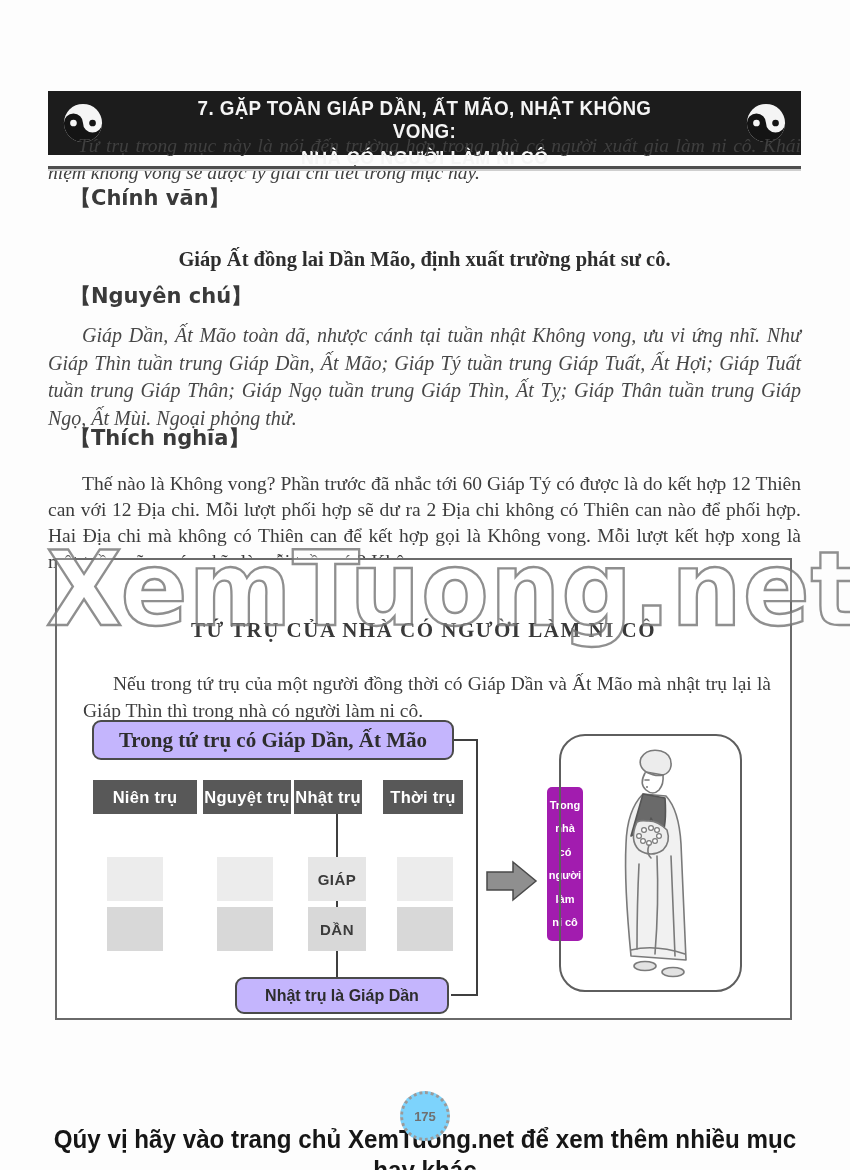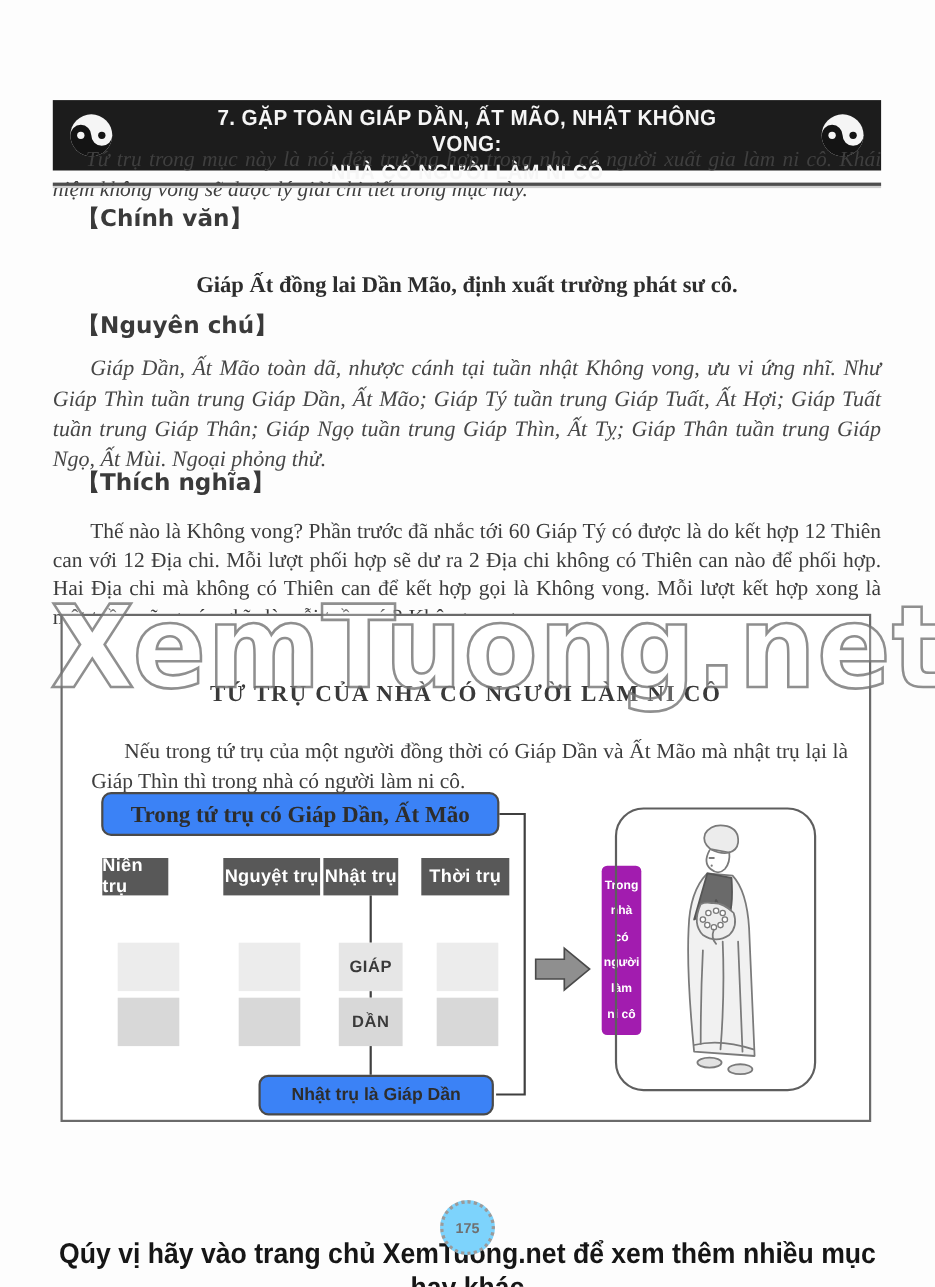--- a/index.html
+++ b/index.html
@@ -44,21 +44,21 @@
             font-weight:700;font-size:26px;color:#f4f4f4;
             -webkit-text-stroke:1.2px #2d2d2d;letter-spacing:1px;}
   .cloud{position:absolute;left:196px;top:2px;}
   .dg-title{position:absolute;left:0;top:58px;width:100%;text-align:center;
             font-size:21px;font-weight:600;letter-spacing:1.5px;color:#393939;}
   .dg-desc{position:absolute;left:26px;top:90px;width:688px;font-size:19.5px;
            line-height:27px;text-align:justify;text-indent:30px;color:#3e3e3e;}
 
   
   .rbox{position:absolute;display:flex;align-items:center;justify-content:center;
-        background:#3b82f6;border:2px solid #4a4a4a;border-radius:9px;
+        background:#c4b5fd;border:2px solid #4a4a4a;border-radius:9px;
         font-weight:700;color:#2d2d2d;box-sizing:border-box;}
   .top-box{left:35px;top:160px;width:362px;height:40px;font-size:21px;}
   .bottom-box{left:178px;top:417px;width:214px;height:37px;font-size:16px;
               font-family:"Liberation Sans",sans-serif;}
   .colbox{position:absolute;top:220px;height:34px;background:#585858;color:#ffffff;
           font-family:"Liberation Sans",sans-serif;font-weight:700;font-size:16.5px;
           display:flex;align-items:center;justify-content:center;letter-spacing:.3px;}
   .ph{position:absolute;width:56px;height:44px;}
   .ph-light{background:#ececec;}
   .ph-mid{background:#d8d8d8;}
@@ -145,21 +145,21 @@
     <svg class="connectors" width="737" height="462" viewBox="0 0 737 462">
       <polyline points="397,180 420,180 420,435 394,435" fill="none" stroke="#3f3f3f" stroke-width="2"></polyline>
       <line x1="280" y1="254" x2="280" y2="297" stroke="#3f3f3f" stroke-width="2"></line>
       <line x1="280" y1="341" x2="280" y2="347" stroke="#3f3f3f" stroke-width="2"></line>
       <line x1="280" y1="391" x2="280" y2="417" stroke="#3f3f3f" stroke-width="2"></line>
       <polygon points="430,312 456,312 456,302 479,321 456,340 456,330 430,330" fill="#8f8f8f" stroke="#4a4a4a" stroke-width="1.5"></polygon>
     </svg>
 
     <div class="rbox top-box">Trong tứ trụ có Giáp Dần, Ất Mão</div>
 
-    <div class="colbox" style="left:36px;width:60px">Niên trụ</div>
+    <div class="colbox" style="left:36px;width:104px">Niên trụ</div>
     <div class="colbox" style="left:146px;width:88px">Nguyệt trụ</div>
     <div class="colbox" style="left:237px;width:68px">Nhật trụ</div>
     <div class="colbox" style="left:326px;width:80px">Thời trụ</div>
 
     <div class="ph ph-light" style="left:50px;top:297px"></div>
     <div class="ph ph-light" style="left:160px;top:297px"></div>
     <div class="ph ph-light" style="left:340px;top:297px"></div>
     <div class="ph ph-mid" style="left:50px;top:347px"></div>
     <div class="ph ph-mid" style="left:160px;top:347px"></div>
     <div class="ph ph-mid" style="left:340px;top:347px"></div>

